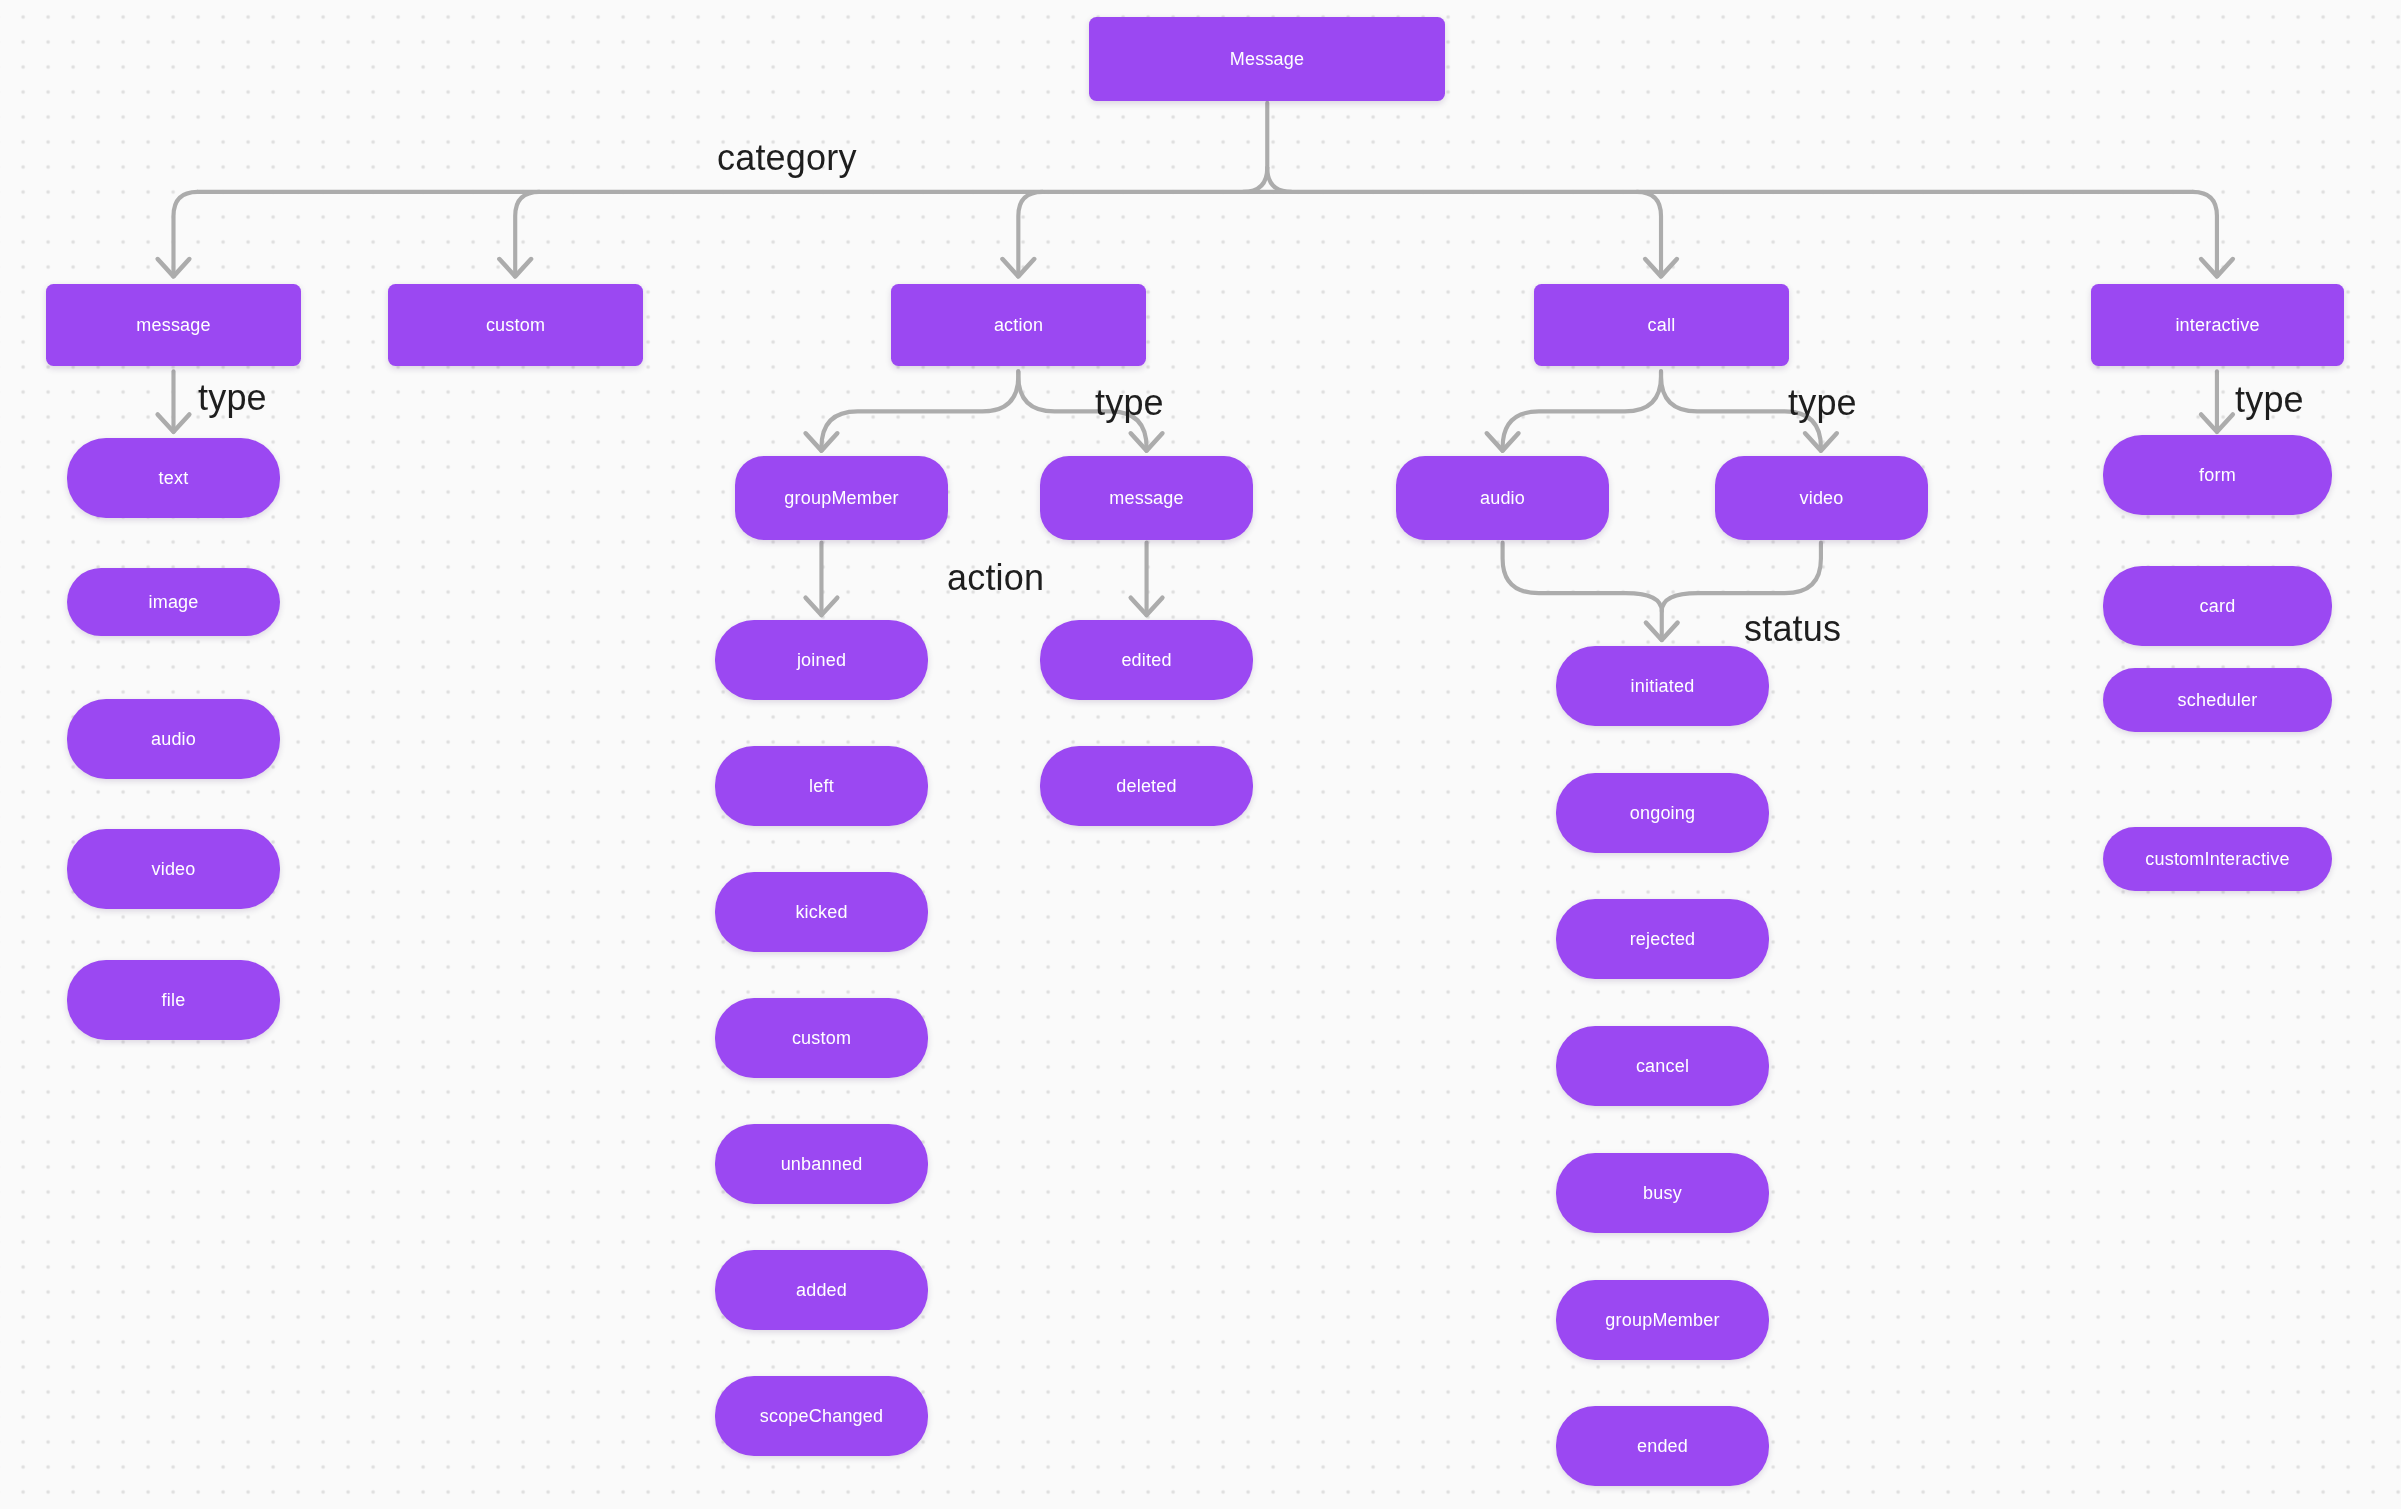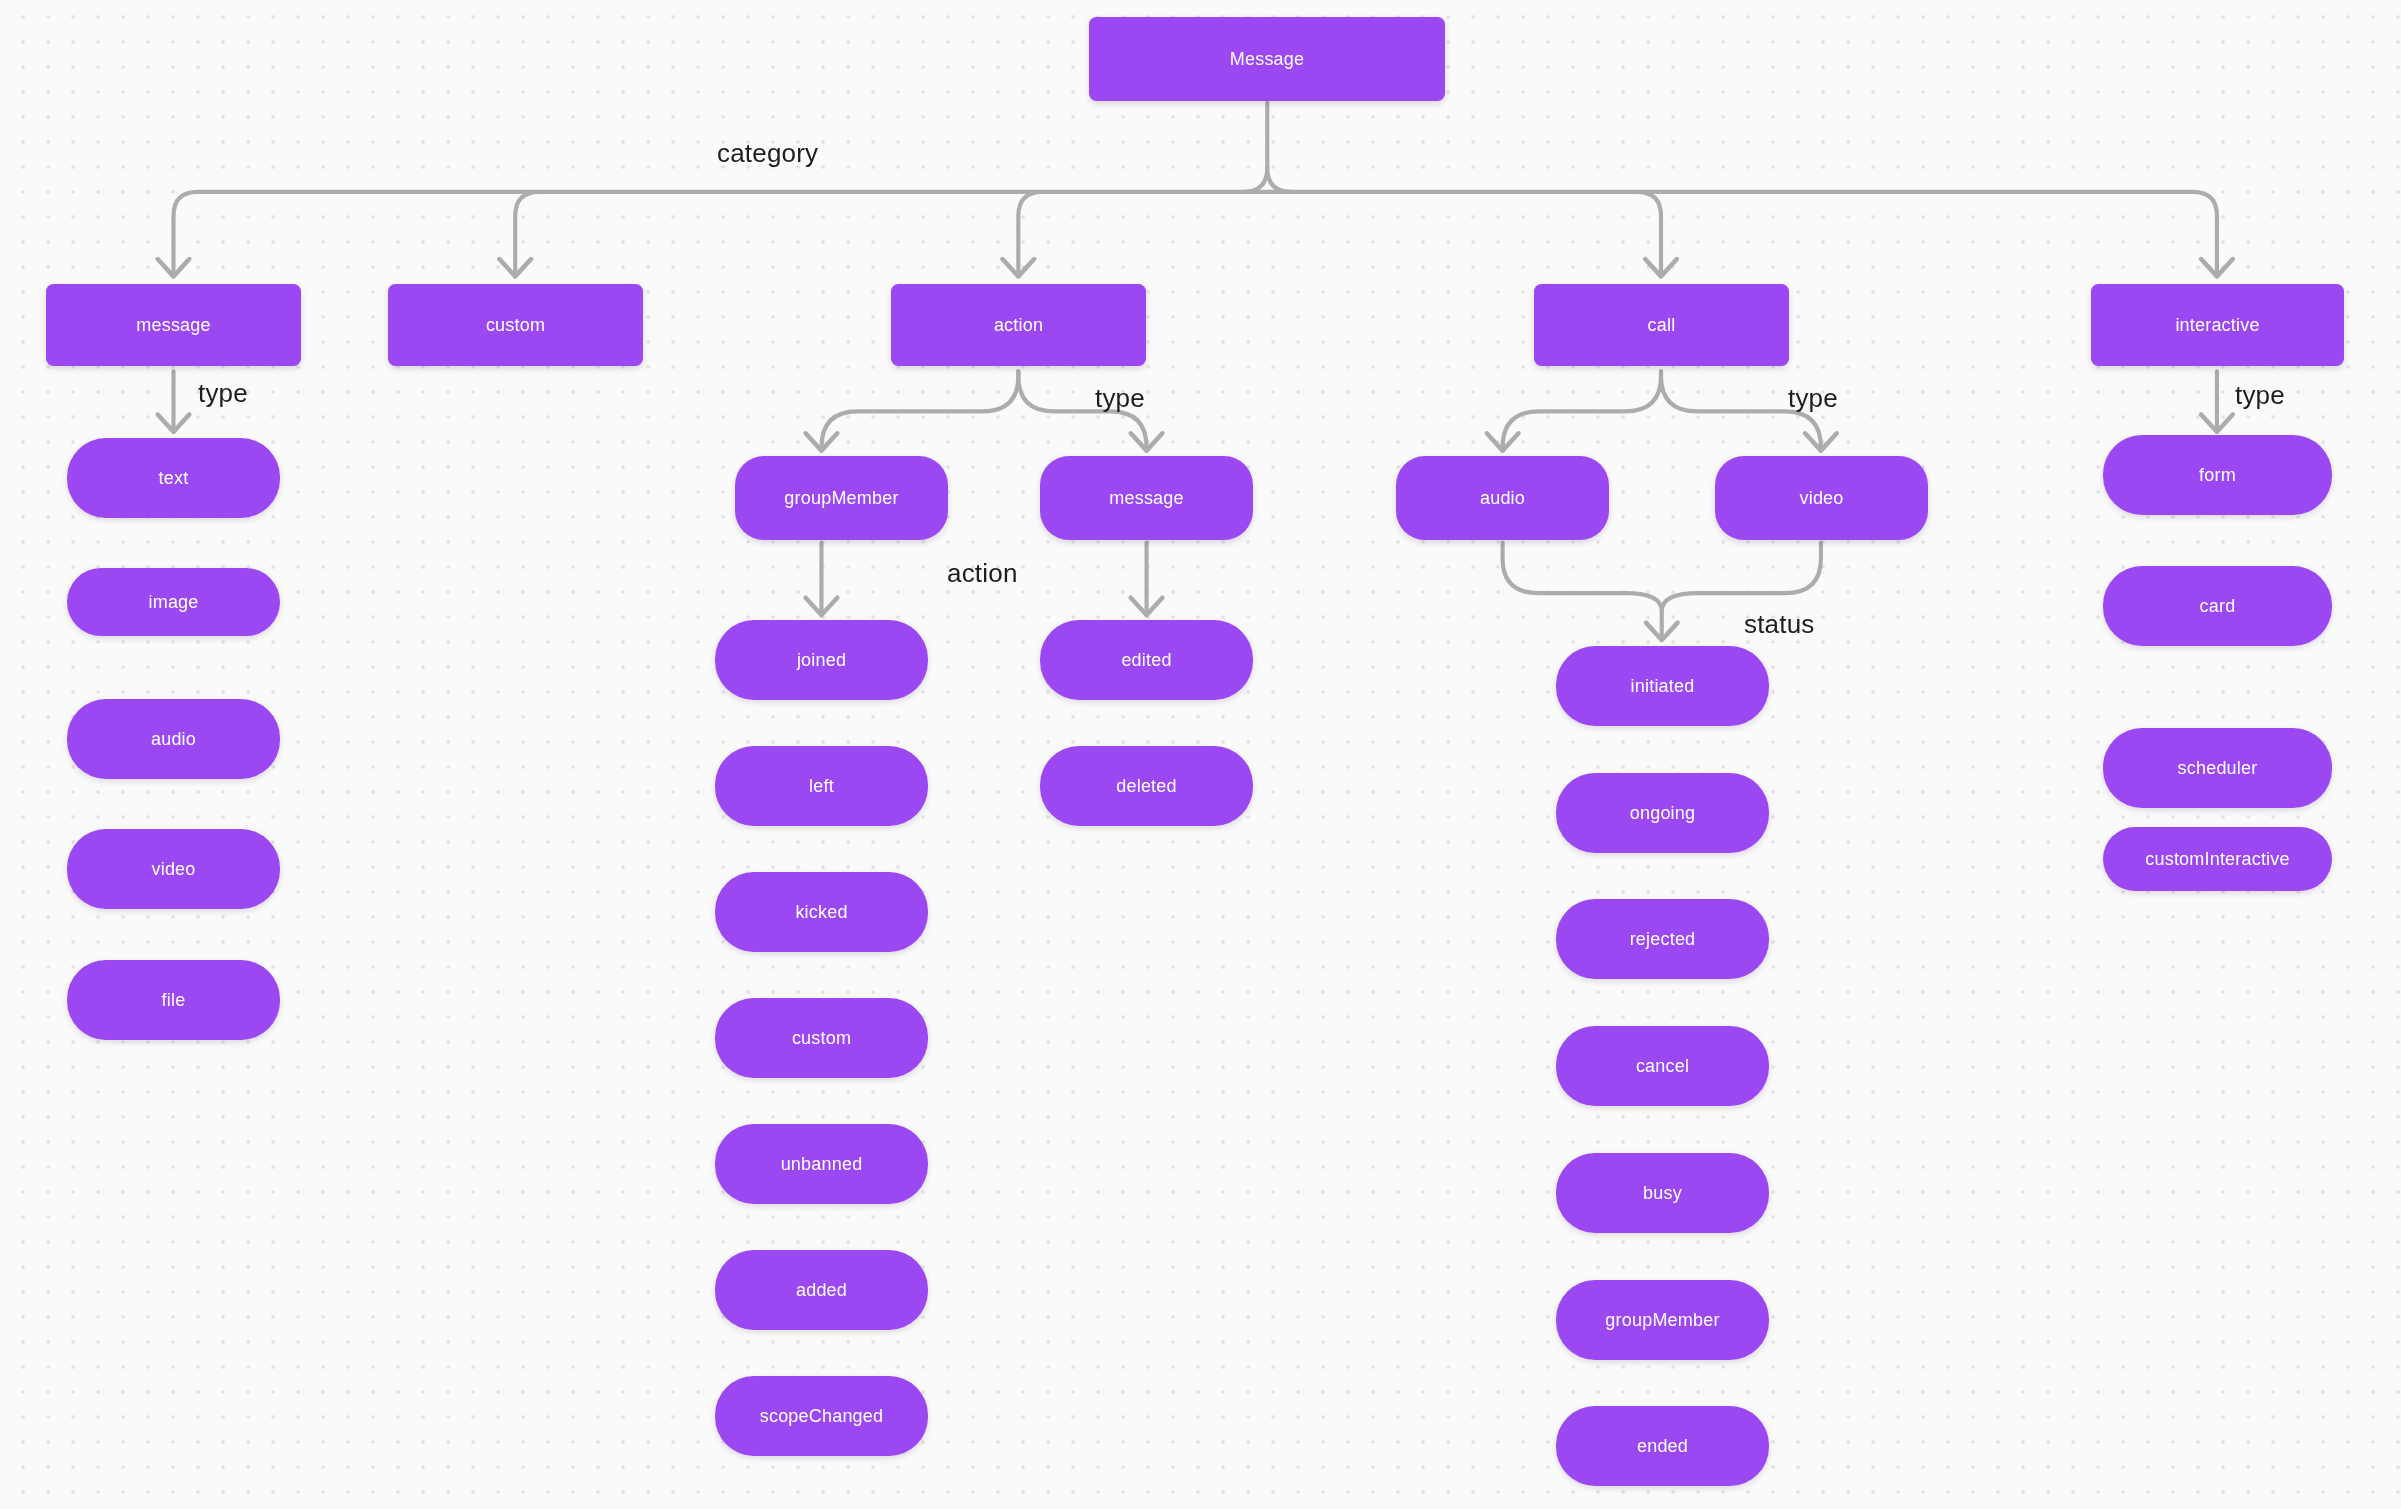--- a/index.html
+++ b/index.html
@@ -20,21 +20,21 @@
     background:var(--node-fill);color:var(--node-text);
     font-size:18px;line-height:1;letter-spacing:0.2px;
     box-shadow:0 2.3px 6px rgba(40,10,80,.14);
     box-sizing:border-box;white-space:nowrap;
   }
   .kind-rect{border-radius:7.5px;}
   .kind-round{border-radius:29px;}
   .kind-stadium{border-radius:39px;}
   .flabel{
     position:absolute;color:var(--label-color);
-    font-size:26px;font-weight:500;line-height:1;letter-spacing:0.2px;white-space:nowrap;
+    font-size:36px;font-weight:500;line-height:1;letter-spacing:0.2px;white-space:nowrap;
   }
 </style>
 </head>
 <body>
 
 <div id="canvas">
   <svg id="edge-layer" width="2401" height="1510" viewBox="0 0 3183 2001">
       <path d="M 1680 136 V 222" class="edge"></path>
       <path d="M 1680 222 Q 1680 254 1648 254" class="edge"></path>
       <path d="M 1680 222 Q 1680 254 1712 254" class="edge"></path>
@@ -96,21 +96,21 @@
       <div class="node kind-round" style="left: 1715px; top: 456px; width: 213px; height: 84px;">video</div>
       <div class="node kind-stadium" style="left: 1556px; top: 646px; width: 213px; height: 80px;">initiated</div>
       <div class="node kind-stadium" style="left: 1556px; top: 773px; width: 213px; height: 80px;">ongoing</div>
       <div class="node kind-stadium" style="left: 1556px; top: 899px; width: 213px; height: 80px;">rejected</div>
       <div class="node kind-stadium" style="left: 1556px; top: 1026px; width: 213px; height: 80px;">cancel</div>
       <div class="node kind-stadium" style="left: 1556px; top: 1153px; width: 213px; height: 80px;">busy</div>
       <div class="node kind-stadium" style="left: 1556px; top: 1280px; width: 213px; height: 80px;">groupMember</div>
       <div class="node kind-stadium" style="left: 1556px; top: 1406px; width: 213px; height: 80px;">ended</div>
       <div class="node kind-stadium" style="left: 2103px; top: 435px; width: 229px; height: 80px;">form</div>
       <div class="node kind-stadium" style="left: 2103px; top: 566px; width: 229px; height: 80px;">card</div>
-      <div class="node kind-stadium" style="left: 2103px; top: 728px; width: 229px; height: 80px; text-align: right;">scheduler</div>
+      <div class="node kind-stadium" style="left: 2103px; top: 668px; width: 229px; height: 64px; text-align: right;">scheduler</div>
       <div class="node kind-stadium" style="left: 2103px; top: 827px; width: 229px; height: 64px;">customInteractive</div>
     </div>
   <div id="labels">
       <div class="flabel" style="left: 717px; top: 140px;">category</div>
       <div class="flabel" style="left: 198px; top: 380px;">type</div>
       <div class="flabel" style="left: 1095px; top: 385px;">type</div>
       <div class="flabel" style="left: 1788px; top: 385px;">type</div>
       <div class="flabel" style="left: 2235px; top: 382px;">type</div>
       <div class="flabel" style="left: 947px; top: 560px;">action</div>
       <div class="flabel" style="left: 1744px; top: 611px;">status</div>

